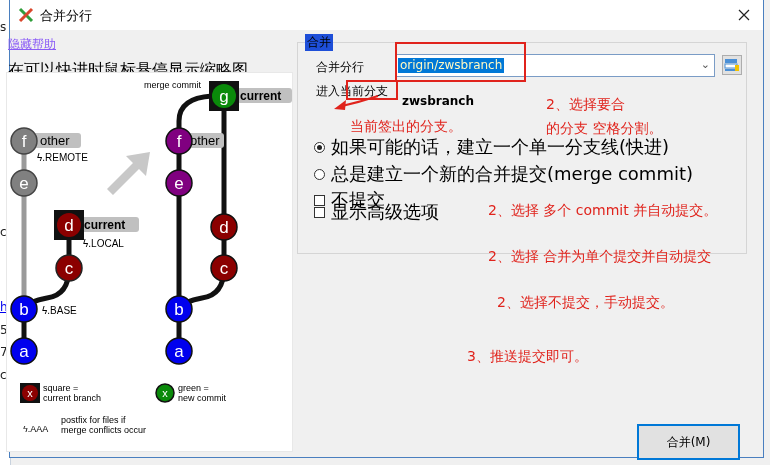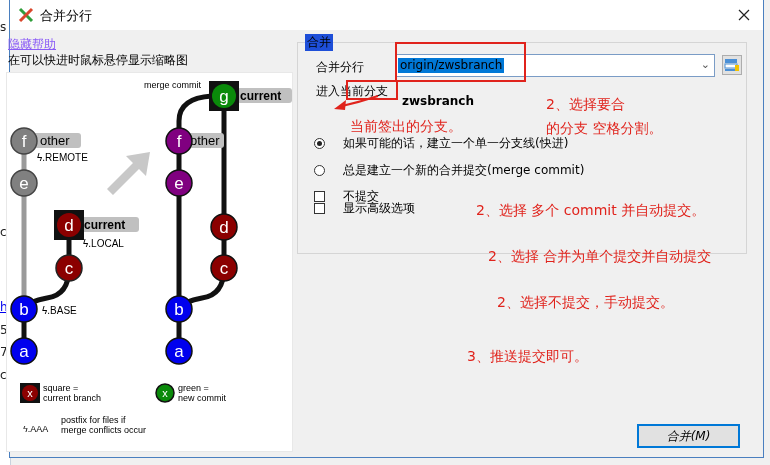--- a/index.html
+++ b/index.html
@@ -7,40 +7,40 @@
     font-family:"DejaVu Sans","Liberation Sans",sans-serif; font-size:12px; color:#000; }
   .bg-left { position:absolute; left:0; top:0; width:10px; height:465px; background:#fff; border-right:1px solid #c8d2de; }
   .bg-frag { position:absolute; left:0; font-size:12px; color:#222; }
   .window { position:absolute; left:9px; top:0; width:755px; height:458px; background:#f0f0f0;
     border:1px solid #4a7fbf; border-top:none; box-sizing:border-box; }
   .titlebar { position:absolute; left:0; top:0; right:0; height:30px; background:#fff; }
   .app-icon { position:absolute; left:8px; top:7px; width:16px; height:16px; }
   .title-text { position:absolute; left:30px; top:7px; font-size:13px; }
   .close-btn { position:absolute; right:4px; top:2px; width:30px; height:26px; display:flex; align-items:center; justify-content:center; }
   .help-link { position:absolute; left:8px; top:36px; color:#8b5cf6; text-decoration:underline; font-size:12px; cursor:pointer; }
-  .help-desc { position:absolute; left:8px; top:52px; font-size:12px; }
+  .help-desc { position:absolute; left:8px; top:60px; font-size:16px; }
   .diagram { position:absolute; left:6px; top:72px; width:285px; height:378px; background:#fff; border:1px solid #e8e8e8; }
   .diagram svg { position:absolute; left:0; top:0; }
   .groupbox { position:absolute; left:297px; top:42px; width:450px; height:212px; border:1px solid #d5d5d5; box-sizing:border-box; }
   .gb-title { position:absolute; left:305px; top:34px; background:#1d4ed8; padding:0 2px; font-size:12px; }
   .lbl-merge { position:absolute; left:316px; top:59px; }
   .branch-combo { position:absolute; left:395px; top:54px; width:320px; height:23px; background:#fff; border:1px solid #7a9cc6; box-sizing:border-box; }
-  .branch-combo .sel { position:absolute; left:2px; top:3px; background:#0078d7; color:#000000; padding:0 2px; font-size:12px; line-height:15px; }
+  .branch-combo .sel { position:absolute; left:2px; top:3px; background:#0078d7; color:#fef9c3; padding:0 2px; font-size:12px; line-height:15px; }
   .branch-combo .chev { position:absolute; right:4px; top:3px; color:#555; font-size:11px; }
   .browse-btn { position:absolute; left:722px; top:55px; width:20px; height:20px; border:1px solid #adadad; background:#e1e1e1; box-sizing:border-box; }
   .lbl-into { position:absolute; left:316px; top:83px; }
   .lbl-into-val { position:absolute; left:402px; top:94px; font-weight:bold; }
-  .opt { position:absolute; left:314px; display:flex; align-items:center; gap:18px; font-size:12px; }
+  .opt { position:absolute; left:314px; display:flex; align-items:center; gap:6px; font-size:18px; }
   .radio { width:11px; height:11px; border:1px solid #333; border-radius:50%; background:#fff; position:relative; box-sizing:border-box; }
   .radio.on::after { content:""; position:absolute; left:2px; top:2px; width:5px; height:5px; border-radius:50%; background:#222; }
   .check { width:11px; height:11px; border:1px solid #333; background:#fff; box-sizing:border-box; }
   .anno { position:absolute; color:#e0231c; font-size:14px; white-space:nowrap; }
   .redbox { position:absolute; border:2px solid #e0231c; box-sizing:border-box; }
-  .merge-btn { position:absolute; left:637px; top:424px; width:103px; height:24px; background:#e1e1e1; border:2px solid #0078d7;
-    box-sizing:border-box; display:flex; align-items:center; justify-content:center; font-size:12px; cursor:pointer;font-style:italic; }
+  .merge-btn { position:absolute; left:637px; top:424px; width:103px; height:36px; background:#e1e1e1; border:2px solid #0078d7;
+    box-sizing:border-box; display:flex; align-items:center; justify-content:center; font-size:12px; cursor:pointer; }
   .dtext { font-family:"Liberation Sans",sans-serif; }
 </style>
 </head>
 <body>
 
 <div class="bg-left"></div>
 <span class="bg-frag" style="top:20px">s</span>
 <span class="bg-frag" style="top:225px">cl</span>
 <span class="bg-frag" style="top:300px;color:#0000ee;text-decoration:underline">h</span>
 <span class="bg-frag" style="top:323px">5</span>
@@ -191,18 +191,18 @@
 
 <div class="redbox" style="left:395px;top:42px;width:131px;height:40px;"></div>
 <div class="redbox" style="left:346px;top:80px;width:52px;height:20px;"></div>
 <svg style="position:absolute;left:330px;top:94px" width="50" height="20">
   <path d="M48 2 Q30 8 12 12" stroke="#e0231c" stroke-width="2" fill="none"></path>
   <path d="M4 15 L16 6 L15 16 Z" fill="#e0231c"></path>
 </svg>
 <span class="anno" style="left:350px;top:118px">当前签出的分支。</span>
 <span class="anno" style="left:546px;top:96px">2、选择要合</span>
 <span class="anno" style="left:546px;top:120px">的分支 空格分割。</span>
-<span class="anno" style="left:476px;top:202px">2、选择 多个 commit 并自动提交。</span>
+<span class="anno" style="left:488px;top:202px">2、选择 多个 commit 并自动提交。</span>
 <span class="anno" style="left:488px;top:248px">2、选择 合并为单个提交并自动提交</span>
 <span class="anno" style="left:497px;top:294px">2、选择不提交，手动提交。</span>
 <span class="anno" style="left:467px;top:348px">3、推送提交即可。</span>
 
 <div class="merge-btn">合并(M)</div>
 
 </body></html>

